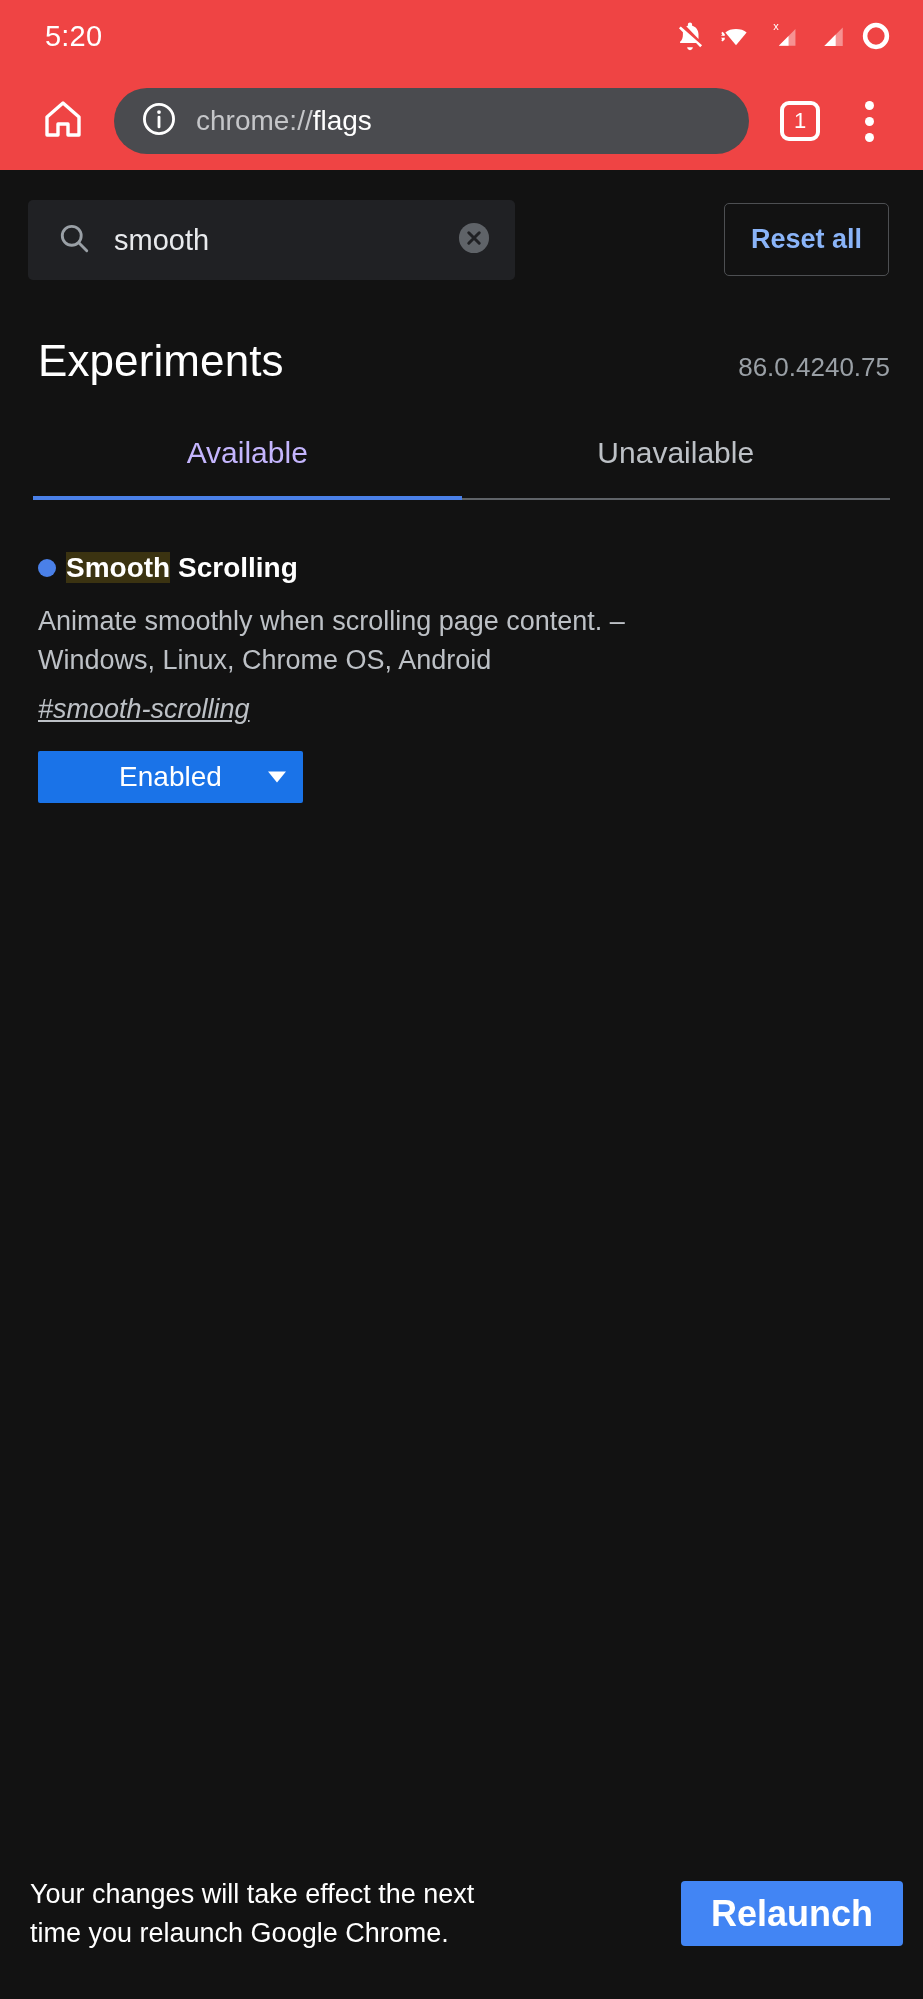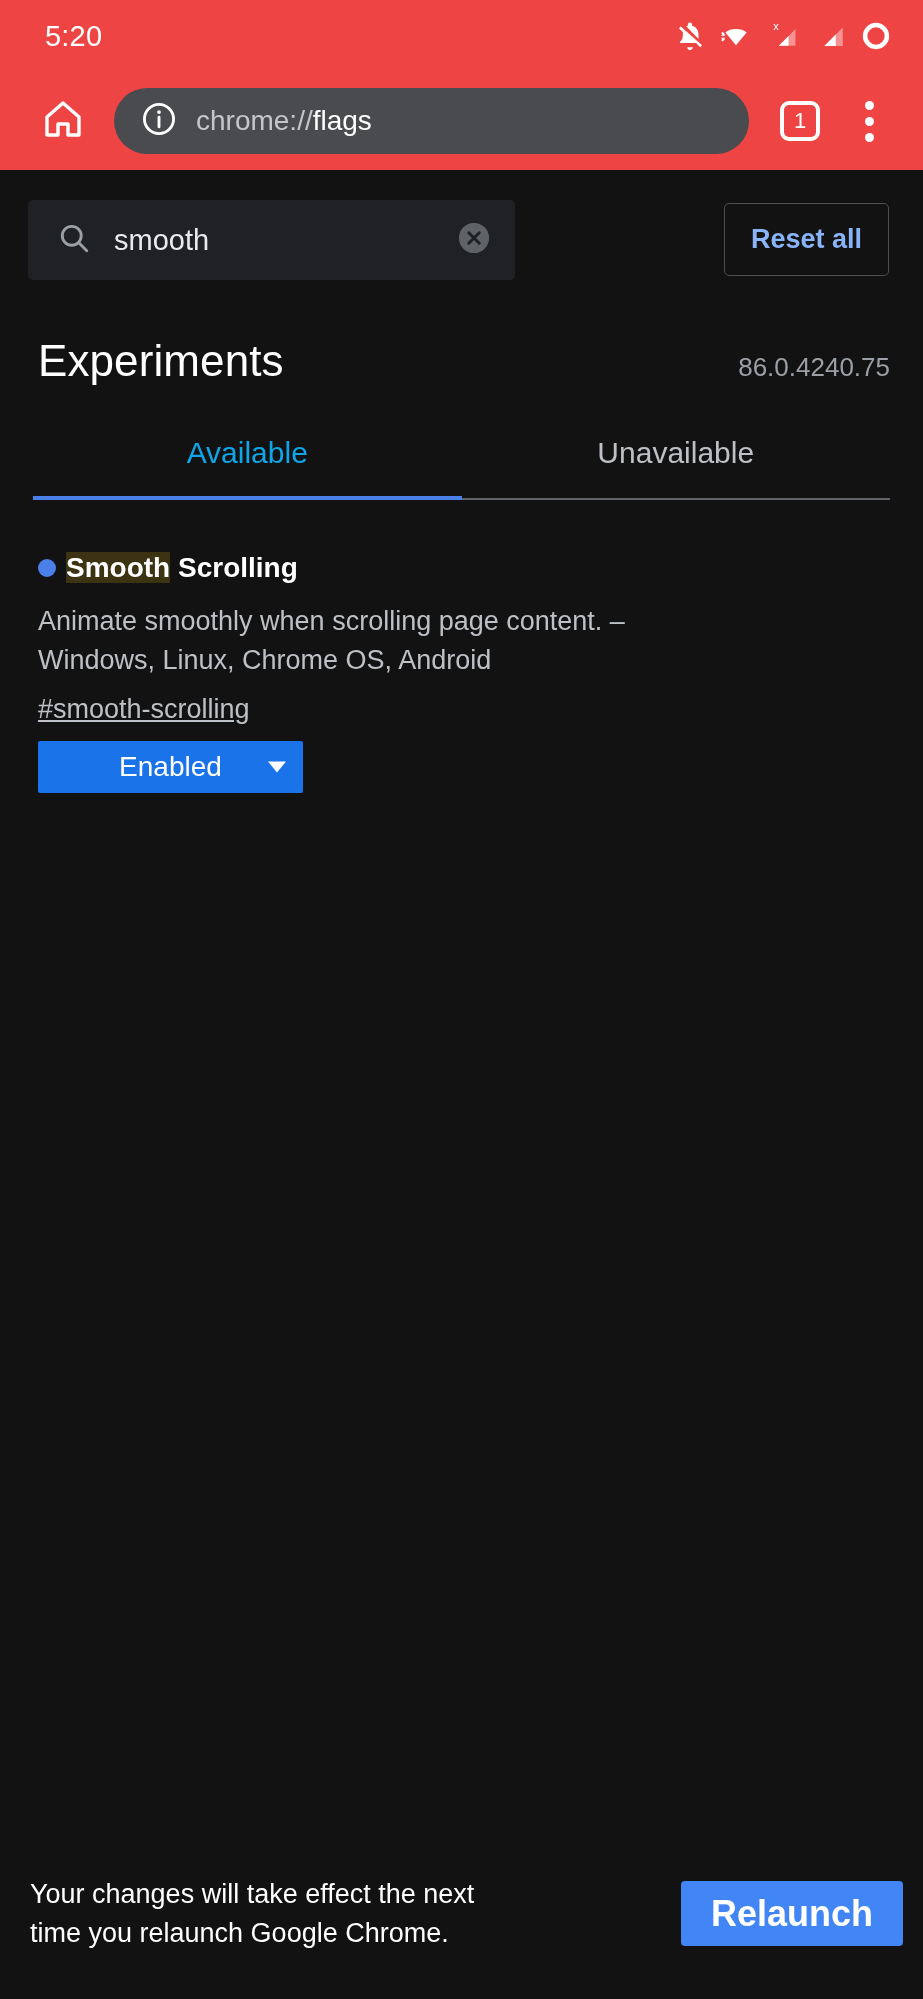--- a/index.html
+++ b/index.html
@@ -221,21 +221,21 @@
   }
   .tab {
     flex: 1 1 50%;
     text-align: center;
     padding-bottom: 30px;
     font-size: 30px;
     background: transparent;
     border: none;
     font-family: "Liberation Sans", sans-serif;
   }
-  .tab.active { color: #0ea5e9; }
+  .tab.active { color: #c4b5fd; }
   .tab.inactive { color: #bdc1c6; }
 
   .tab-underline {
     position: absolute;
     left: 0; right: 0; bottom: 0;
     height: 2px;
     background: #5f6368;
   }
   .tab-indicator {
     position: absolute;
@@ -284,24 +284,25 @@
     margin-top: 15px;
     max-width: 625px;
   }
 
   .flag-link {
     display: inline-block;
     color: #bdc1c6;
     font-size: 27px;
     text-decoration: underline;
     margin-top: 14px;
+    font-style: italic;
   }
 
   .flag-select {
-    margin-top: 16px;
+    margin-top: 26px;
     width: 265px;
     height: 52px;
     background: #1a73e8;
     border: none;
     border-radius: 2px;
     display: flex;
     align-items: center;
     justify-content: center;
     position: relative;
     font-family: "Liberation Sans", sans-serif;

